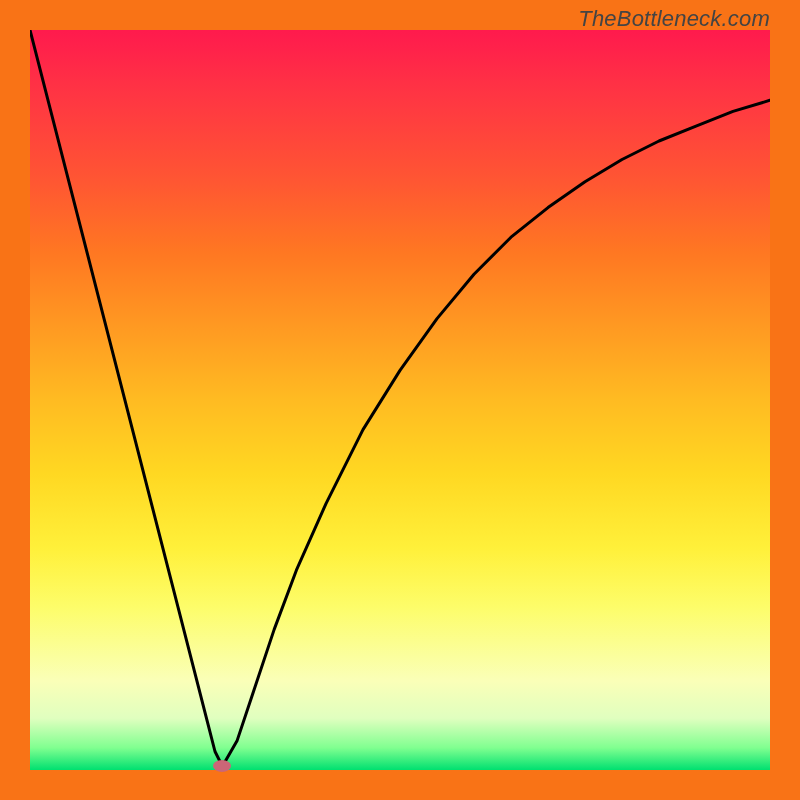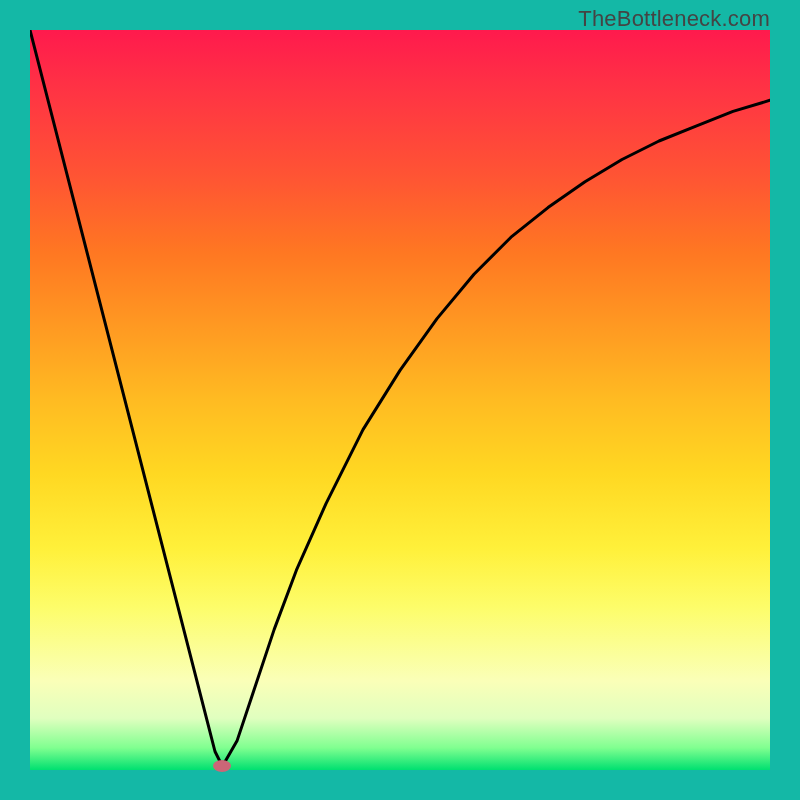--- a/index.html
+++ b/index.html
@@ -1,21 +1,22 @@
 <!DOCTYPE html>
 <html><head>
 <meta charset="utf-8">
 <style>
   * { margin: 0; padding: 0; box-sizing: border-box; }
   html, body { width: 800px; height: 800px; overflow: hidden; background: #000; }
   .frame {
     position: relative;
     width: 800px;
     height: 800px;
-    background: #14b8a6;
+    background: #f97316;
+    font-style: italic;
   }
   .plot-area {
     position: absolute;
     left: 30px;
     top: 30px;
     width: 740px;
     height: 740px;
     background: linear-gradient(to bottom,
       #ff1a4d 0%,
       #ff3344 8%,

